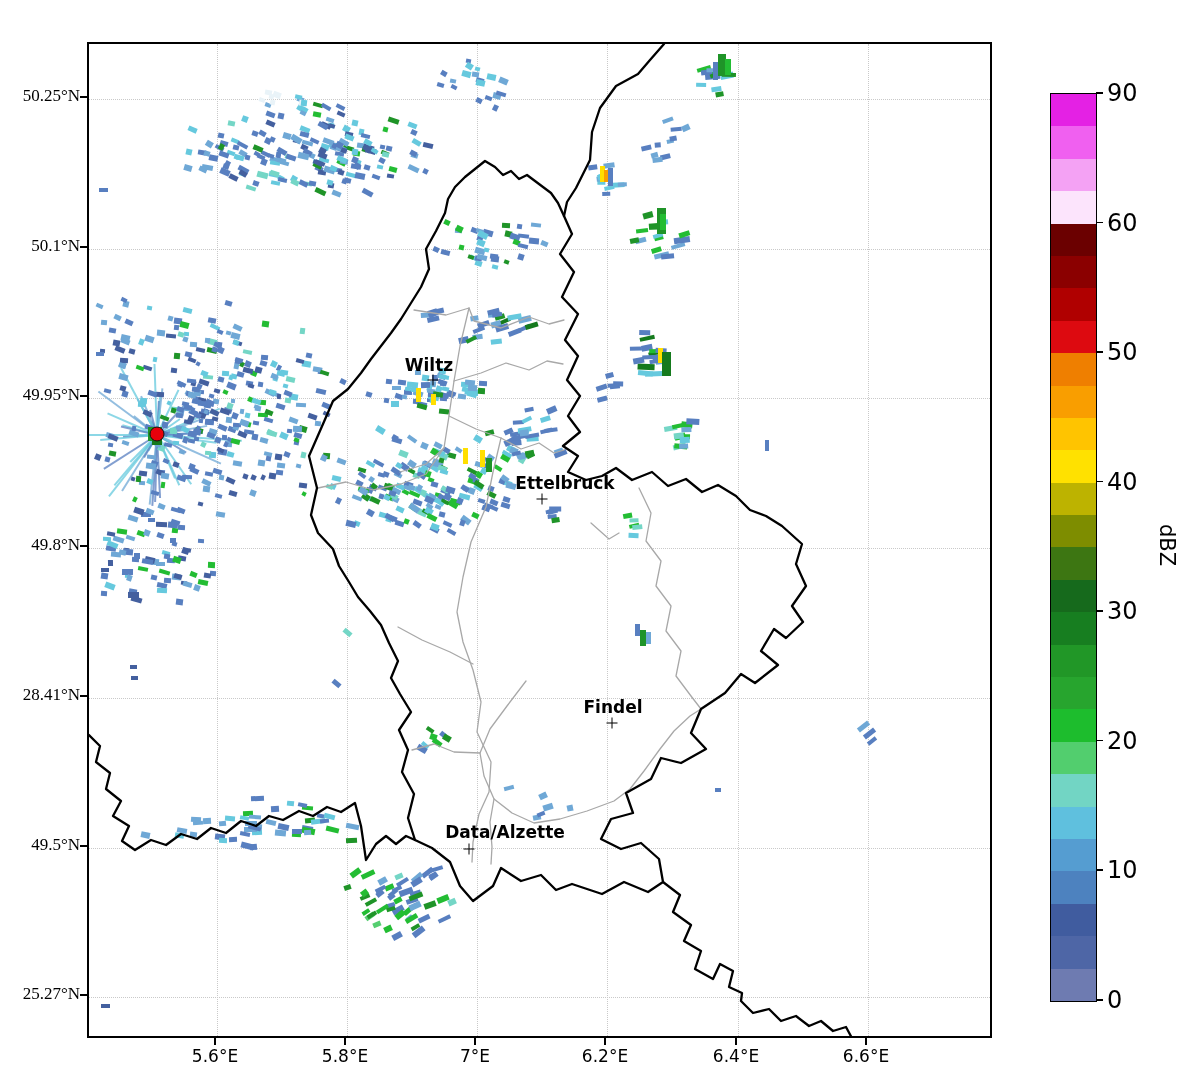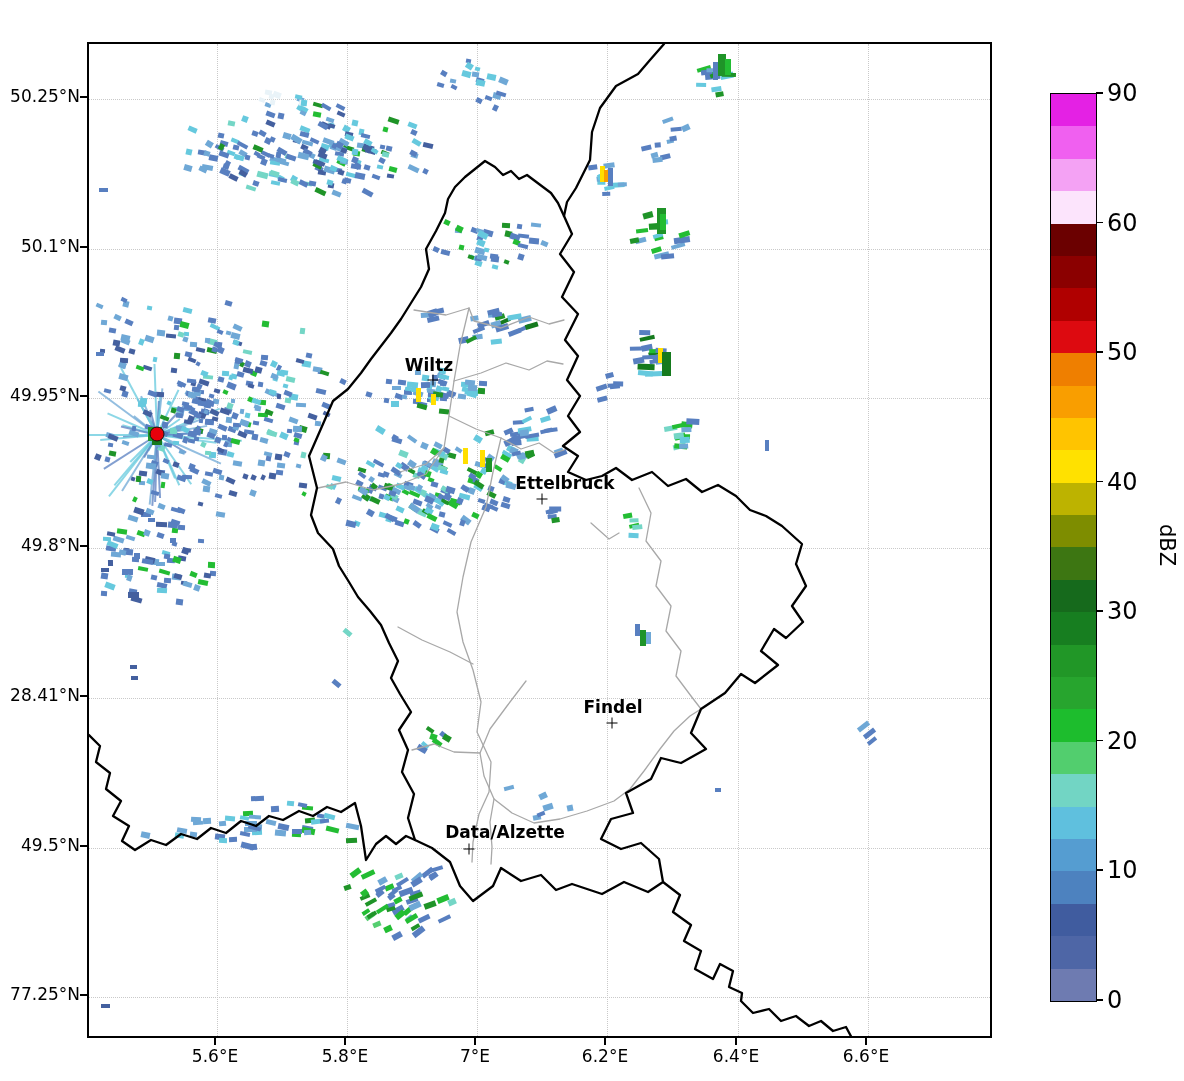--- a/index.html
+++ b/index.html
@@ -7,21 +7,21 @@
           font-family:"DejaVu Sans","Liberation Sans",sans-serif;overflow:hidden;}
   .title{position:absolute;left:87px;top:6px;width:905px;text-align:center;
          font-size:28px;color:#000;}
   .plot{position:absolute;left:87px;top:42px;width:905px;height:996px;
         border:2px solid #000;box-sizing:border-box;background:#fff;overflow:hidden;}
   .gridv{position:absolute;top:0;bottom:0;width:0;border-left:1px dotted #c9c9c9;}
   .gridh{position:absolute;left:0;right:0;height:0;border-top:1px dotted #c9c9c9;}
   .echo{position:absolute;}
   .spoke{position:absolute;height:2px;transform-origin:0 50%;opacity:.75;}
   svg.borders{position:absolute;left:0;top:0;pointer-events:none;}
-  .latlab{position:absolute;width:78px;text-align:right;font-size:17px;color:#000;}
+  .latlab{position:absolute;width:78px;text-align:right;font-size:17px;color:#000;font-family:Liberation Serif, serif;}
   .lonlab{position:absolute;width:90px;text-align:center;font-size:17px;color:#000;}
   .tick{position:absolute;background:#000;}
   .infobox{position:absolute;left:93px;top:50px;background:#fff;border:1.4px solid #000;
            padding:3px 9px 5px 8px;font-size:15px;line-height:1.45;color:#000;z-index:30;}
   .citylab{position:absolute;font-size:17px;font-weight:bold;color:#000;transform:translate(-50%,-50%);
            white-space:nowrap;z-index:25;}
   .plus{position:absolute;width:11px;height:11px;transform:translate(-50%,-50%);z-index:25;}
   .plus:before{content:"";position:absolute;left:4.7px;top:0;width:1.8px;height:11px;background:#000;}
   .plus:after{content:"";position:absolute;top:4.7px;left:0;height:1.8px;width:11px;background:#000;}
   .radardot{position:absolute;width:15px;height:15px;border-radius:50%;
@@ -1223,21 +1223,21 @@
       <div class="latlab" style="left: 2px; top: 236px;">50.1°N</div>
       <div class="tick" style="left: 80px; top: 246px; width: 7px; height: 1.6px;"></div>
       <div class="latlab" style="left: 2px; top: 385px;">49.95°N</div>
       <div class="tick" style="left: 80px; top: 395px; width: 7px; height: 1.6px;"></div>
       <div class="latlab" style="left: 2px; top: 535px;">49.8°N</div>
       <div class="tick" style="left: 80px; top: 545px; width: 7px; height: 1.6px;"></div>
       <div class="latlab" style="left: 2px; top: 685px;">28.41°N</div>
       <div class="tick" style="left: 80px; top: 695px; width: 7px; height: 1.6px;"></div>
       <div class="latlab" style="left: 2px; top: 835px;">49.5°N</div>
       <div class="tick" style="left: 80px; top: 845px; width: 7px; height: 1.6px;"></div>
-      <div class="latlab" style="left: 2px; top: 984px;">77.25°N</div>
+      <div class="latlab" style="left: 2px; top: 984px;">25.27°N</div>
       <div class="tick" style="left: 80px; top: 994px; width: 7px; height: 1.6px;"></div>
       <div class="lonlab" style="left: 170px; top: 1046px;">5.6°E</div>
       <div class="tick" style="left: 214px; top: 1038px; width: 1.6px; height: 7px;"></div>
       <div class="lonlab" style="left: 300px; top: 1046px;">5.8°E</div>
       <div class="tick" style="left: 344px; top: 1038px; width: 1.6px; height: 7px;"></div>
       <div class="lonlab" style="left: 430px; top: 1046px;">7°E</div>
       <div class="tick" style="left: 474px; top: 1038px; width: 1.6px; height: 7px;"></div>
       <div class="lonlab" style="left: 560px; top: 1046px;">6.2°E</div>
       <div class="tick" style="left: 604px; top: 1038px; width: 1.6px; height: 7px;"></div>
       <div class="lonlab" style="left: 691px; top: 1046px;">6.4°E</div>

